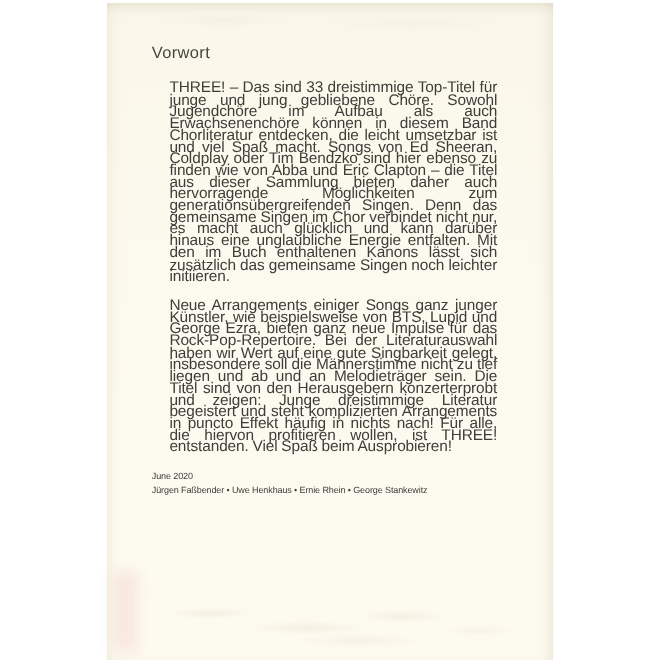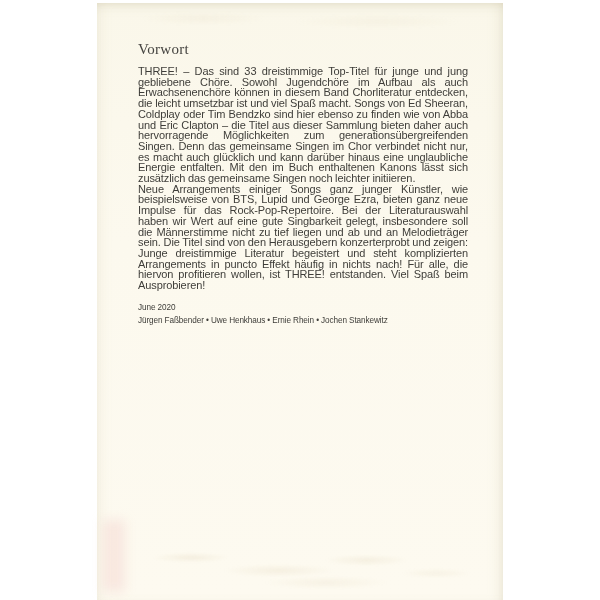--- a/index.html
+++ b/index.html
@@ -41,25 +41,24 @@
     top: 37px;
     width: 330px;
   }
   .title {
     margin: 0 0 8px 0;
     font-size: 15px;
     font-weight: 400;
     letter-spacing: 0.3px;
     line-height: 18px;
     color: var(--title-text);
-    font-family: Liberation Serif, serif;
   }
   .par {
-    margin: 0;
-    font-size: 11px;
+    margin: 16px;
+    font-size: 14px;
     letter-spacing: -0.1px;
     word-spacing: -0.3px;
     line-height: 10.7px;
     color: var(--text);
     text-align: justify;
     hyphens: manual;
     -webkit-hyphens: manual;
   }
   .meta {
     margin-top: 11px;
@@ -114,17 +113,17 @@
     <div class="ghost ghost-bottom"></div>
     <div class="ghost pink-strip"></div>
     <div class="content">
       <h1 class="title">Vorwort</h1>
       <div>
           <p class="par">THREE! – Das sind 33 dreistimmige Top-Titel für junge und jung gebliebene Chöre. Sowohl Jugendchöre im Aufbau als auch Erwachsenenchöre können in diesem Band Chorliteratur entdecken, die leicht umsetzbar ist und viel Spaß macht. Songs von Ed Sheeran, Coldplay oder Tim Bendzko sind hier ebenso zu finden wie von Abba und Eric Clapton – die Titel aus dieser Sammlung bieten daher auch hervorragende Möglichkeiten zum generationsübergreifenden Singen. Denn das gemeinsame Singen im Chor verbindet nicht nur, es macht auch glücklich und kann darüber hinaus eine unglaubliche Energie entfalten. Mit den im Buch enthaltenen Kanons lässt sich zusätzlich das gemeinsame Singen noch leichter initiieren.</p>
           <p class="par">Neue Arrangements einiger Songs ganz junger Künstler, wie beispielsweise von BTS, Lupid und George Ezra, bieten ganz neue Impulse für das Rock-Pop-Repertoire. Bei der Literatur­auswahl haben wir Wert auf eine gute Singbarkeit gelegt, insbesondere soll die Männer­stimme nicht zu tief liegen und ab und an Melodieträger sein. Die Titel sind von den He­rausgebern konzerterprobt und zeigen: Junge dreistimmige Literatur begeistert und steht komplizierten Arrangements in puncto Effekt häufig in nichts nach! Für alle, die hiervon profitieren wollen, ist THREE! entstanden. Viel Spaß beim Ausprobieren!</p>
         </div>
       <div class="meta">
         <div>June 2020</div>
-        <div>Jürgen Faßbender • Uwe Henkhaus • Ernie Rhein • Jochen Stankewitz</div>
+        <div>Jürgen Faßbender • Uwe Henkhaus • Ernie Rhein • George Stankewitz</div>
       </div>
     </div>
   </div>
 </div>
 
 </body></html>

